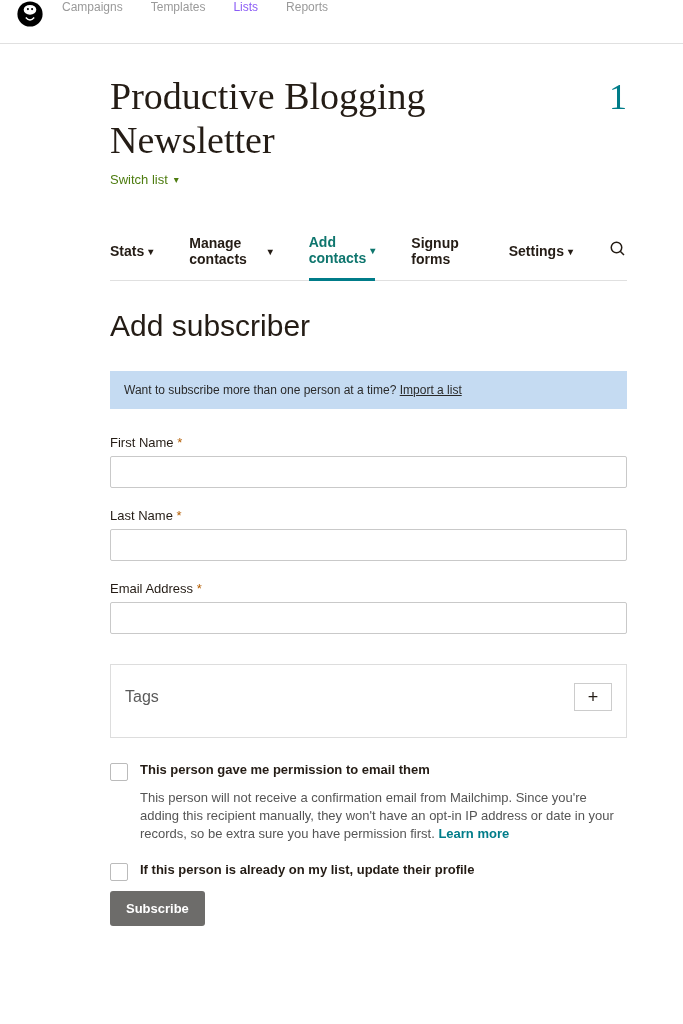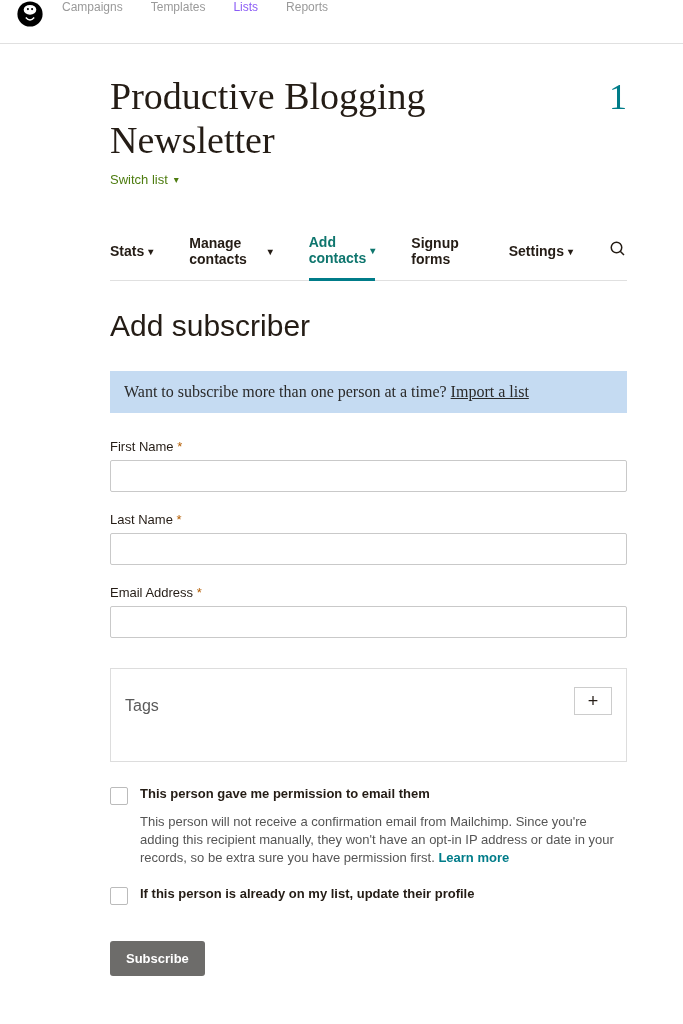--- a/index.html
+++ b/index.html
@@ -11,36 +11,36 @@
     .container { padding: 30px 56px 40px 110px; }
     .page-title { font-family: Georgia, serif; font-size: 38px; font-weight: normal; margin-bottom: 8px; display: flex; align-items: baseline; }
     .page-title .count { color: #007c89; margin-left: 10px; font-size: 36px; }
     .switch-list { color: #4d7c0f; font-size: 13px; text-decoration: none; display: inline-flex; align-items: center; }
     .tabs { display: flex; align-items: center; margin-top: 34px; border-bottom: 1px solid #e0e0e0; }
     .tab { font-size: 14px; font-weight: 600; color: #241c15; padding: 12px 0; margin-right: 36px; text-decoration: none; display: inline-flex; align-items: center; }
     .tab.active { color: #0f766e; border-bottom: 3px solid #007c89; margin-bottom: -1px; }
     .tab .chev { margin-left: 4px; font-size: 10px; }
     .search-icon { margin-left: auto; font-size: 18px; color: #241c15; }
     h2 { font-size: 30px; font-weight: 400; margin-top: 28px; margin-bottom: 28px; }
-    .notice { background: #c5dbf2; padding: 12px 14px; font-size: 16px; color: #2a2a2a; margin-bottom: 26px; font-family: Liberation Serif, serif; }
+    .notice { background: #c5dbf2; padding: 12px 14px; font-size: 12px; color: #2a2a2a; margin-bottom: 26px; }
     .notice a { color: #2a2a2a; text-decoration: underline; }
     .field-label { font-size: 13px; margin-bottom: 6px; display: block; }
     .req { color: #b35c00; }
     .text-input { width: 100%; height: 32px; border: 1px solid #c9c9c9; border-radius: 2px; padding: 4px 8px; margin-bottom: 20px; font-size: 13px; }
     .tags-box { border: 1px solid #ddd; padding: 18px 14px 22px; margin-top: 10px; margin-bottom: 24px; }
-    .tags-header { display: flex; justify-content: space-between; align-items: flex-end; margin-bottom: 24px; }
+    .tags-header { display: flex; justify-content: space-between; align-items: center; margin-bottom: 4px; }
     .tags-title { font-size: 16px; color: #5a5a5a; }
     .tags-add { width: 38px; height: 28px; border: 1px solid #ccc; display: flex; align-items: center; justify-content: center; font-size: 18px; }
     .tags-empty { font-size: 13px; color: #5a5a5a; }
     .checkbox-row { display: flex; align-items: flex-start; margin-bottom: 8px; }
     .checkbox { width: 18px; height: 18px; border: 1px solid #bbb; border-radius: 2px; margin-right: 12px; flex-shrink: 0; margin-top: 1px; }
     .checkbox-label { font-size: 13px; font-weight: 600; }
     .checkbox-desc { font-size: 13px; color: #555; line-height: 1.4; margin-left: 30px; margin-bottom: 18px; }
     .checkbox-desc a { color: #007c89; text-decoration: none; font-weight: bold; }
-    .subscribe-btn { background: #6d6c6a; color: #fff; border: none; padding: 10px 16px; font-size: 13px; font-weight: 600; border-radius: 3px; margin-top: 20px; cursor: pointer; }
+    .subscribe-btn { background: #6d6c6a; color: #fff; border: none; padding: 10px 16px; font-size: 13px; font-weight: 600; border-radius: 3px; margin-top: 8px; cursor: pointer; }
     .footer { text-align: right; padding: 40px 16px 0; }
   </style>
 </head>
 <body>
 
 <div class="topnav">
   <svg class="logo" viewBox="0 0 40 40">
       <circle cx="20" cy="20" r="18" fill="#000"></circle>
       <ellipse cx="20" cy="14" rx="9" ry="7" fill="#fff"></ellipse>
       <circle cx="17" cy="13" r="1.5" fill="#000"></circle>
@@ -114,21 +114,21 @@
   </div>
 
   <div class="checkbox-row">
     <div class="checkbox"></div>
     <span class="checkbox-label">This person gave me permission to email them</span>
   </div>
   <div class="checkbox-desc">
     <span>This person will not receive a confirmation email from Mailchimp. Since you're adding this recipient manually, they won't have an opt-in IP address or date in your records, so be extra sure you have permission first. </span><a>Learn more</a>
   </div>
 
-  <div class="checkbox-row" style="margin-bottom:16px;text-align:center;">
+  <div class="checkbox-row" style="margin-bottom:2px;text-align:center;">
     <div class="checkbox"></div>
     <span class="checkbox-label">If this person is already on my list, update their profile</span>
   </div>
 
   <button class="subscribe-btn">Subscribe</button>
 </div>
 
 <div class="footer">
   
   

